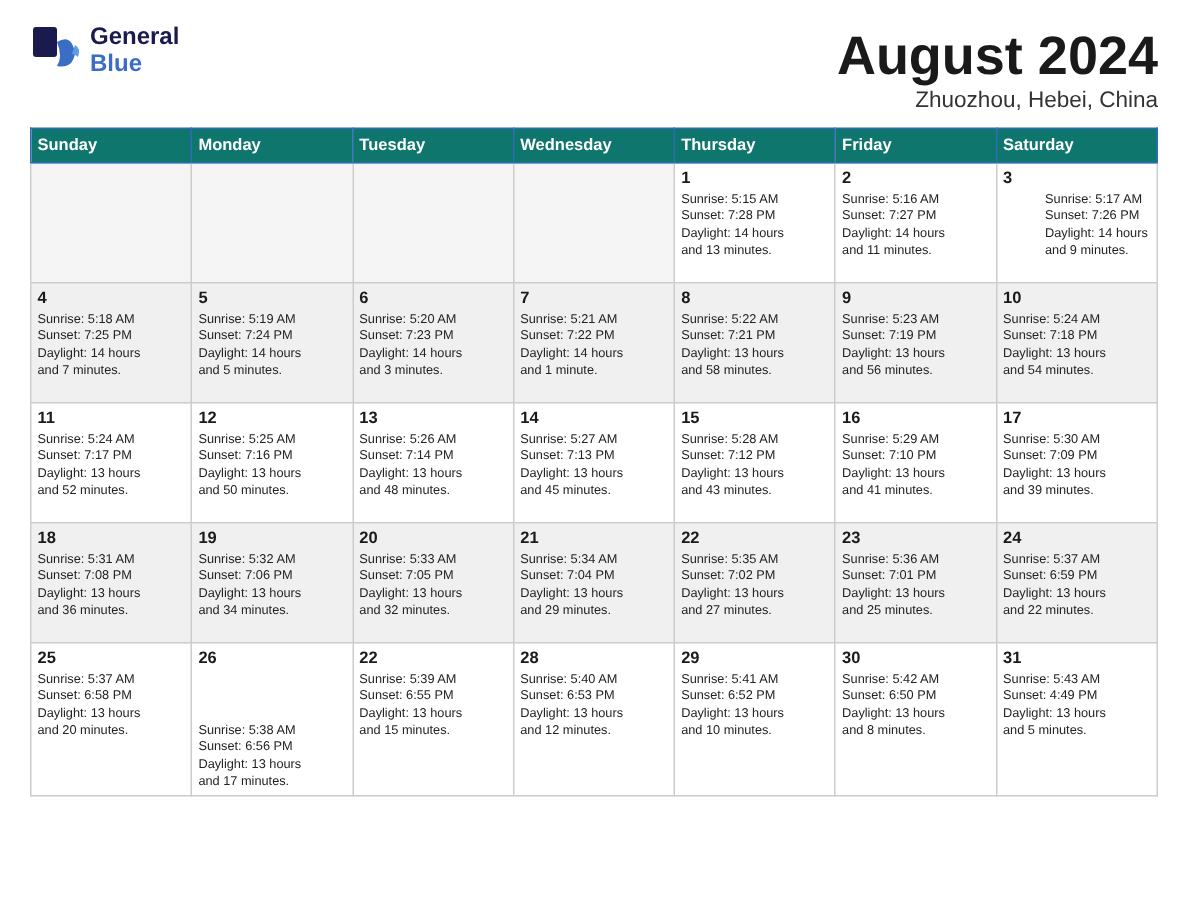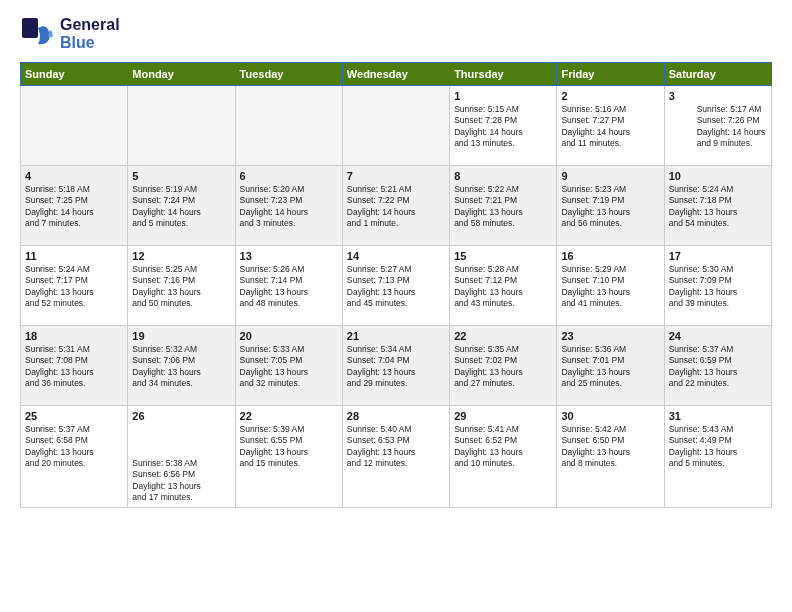--- a/index.html
+++ b/index.html
@@ -43,21 +43,21 @@
     .location {
       font-size: 15px;
       color: #333;
     }
     table {
       width: 100%;
       border-collapse: collapse;
       table-layout: fixed;
     }
     th {
-      background-color: #4d7c0f;
+      background-color: #0f766e;
       color: #fff;
       font-size: 11px;
       font-weight: bold;
       padding: 5px 4px;
       text-align: left;
       border: 1px solid #2e6db4;
     }
     td {
       border: 1px solid #ccc;
       vertical-align: top;
@@ -98,20 +98,22 @@
         </svg>
       </div>
       <div>
         <div style="font-size:16px;font-weight:bold;color:#1a1a4e;line-height:1.1;">
           <span style="color:#1a1a4e;">General</span><br>
           <span style="color:#3a6ec5;">Blue</span>
         </div>
       </div>
     </div>
     <div class="title-block">
+      <div class="month-title">August 2024</div>
+      <div class="location">Zhuozhou, Hebei, China</div>
     </div>
   </div>
 
   <table>
     <thead>
       <tr>
         <th>Sunday</th>
         <th>Monday</th>
         <th>Tuesday</th>
         <th>Wednesday</th>

